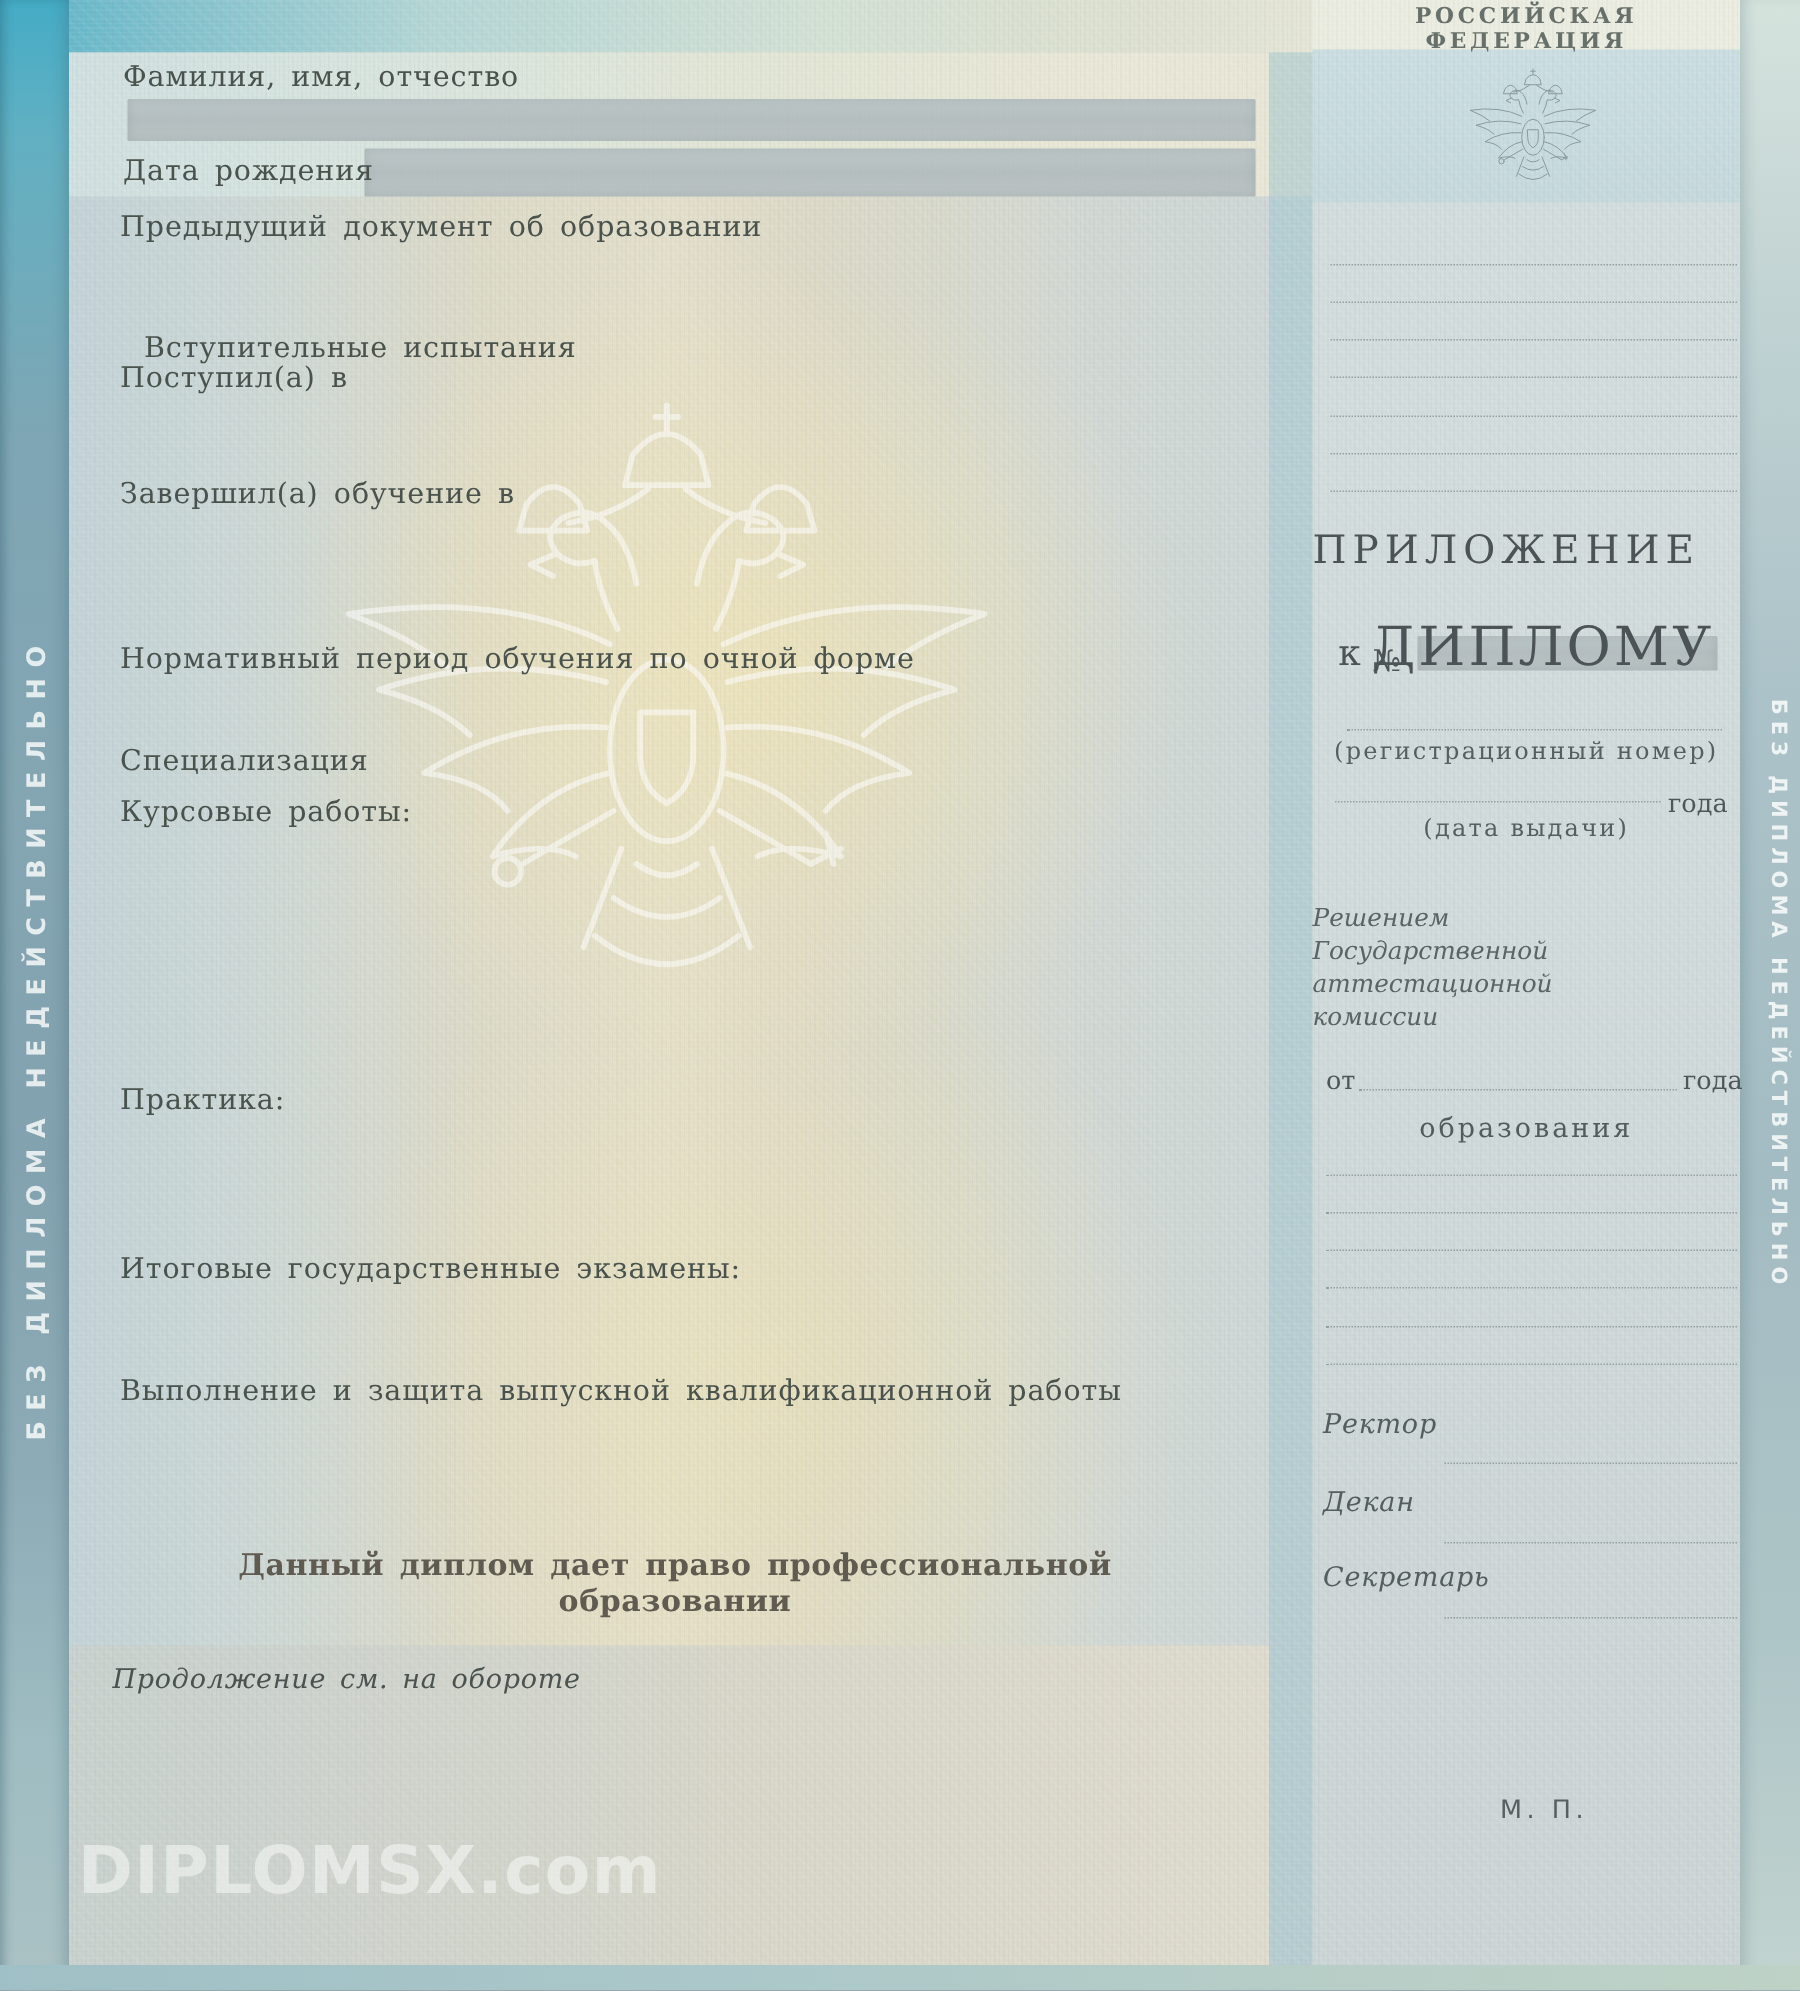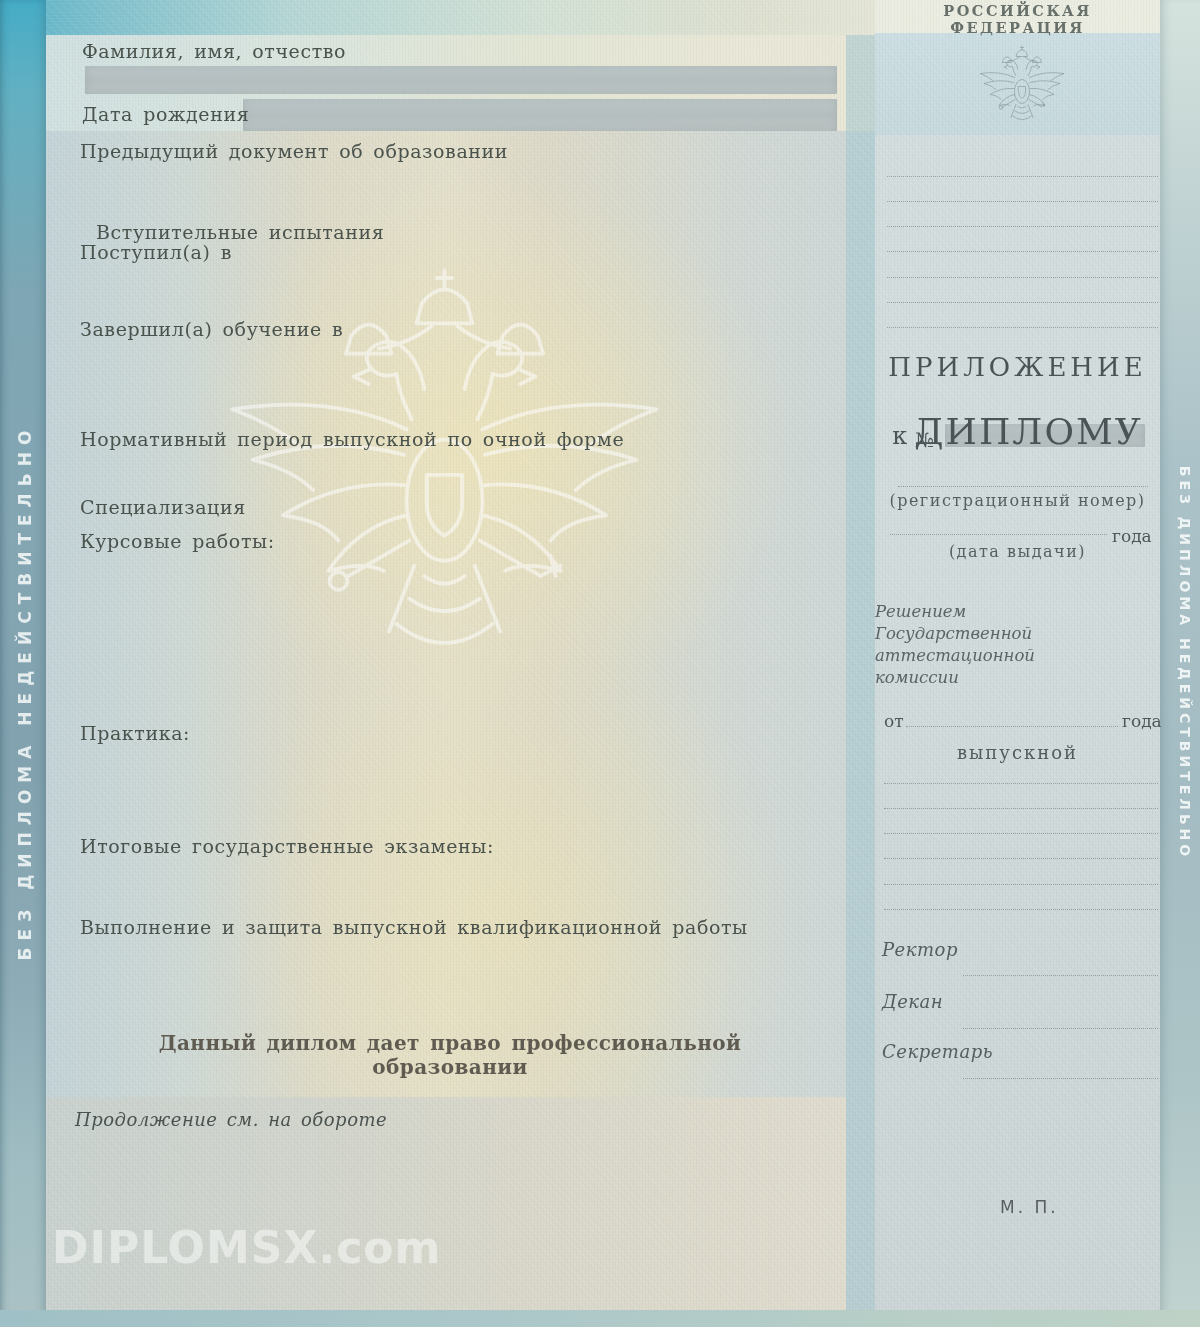--- a/index.html
+++ b/index.html
@@ -65,21 +65,21 @@
   
   .bar{position:absolute;z-index:7;border-radius:1px;opacity:.92;
     background:linear-gradient(180deg,#bcc6c8,#b1bbbd 50%,#b9c2c3);
     box-shadow:inset 0 0 8px rgba(135,148,152,.45);}
 
   
   .sup{position:absolute;z-index:8;color:#4d575a;white-space:nowrap;}
   .country{left:875px;width:285px;text-align:center;font-size:14.5px;font-weight:bold;
     letter-spacing:2.5px;color:#67706a;line-height:17px;}
   .dline{position:absolute;z-index:7;border-top:1.5px dotted rgba(108,125,130,.62);height:0;}
-  .sup-title{left:875px;width:285px;text-align:center;font-size:26px;letter-spacing:4px;color:#4b5357;}
+  .sup-title{left:875px;width:285px;font-size:26px;letter-spacing:4px;color:#4b5357;}
   .sup-title2{left:875px;width:285px;text-align:center;color:#4b5357;margin-top:33px;}
   .sup-title2 .pfx{font-size:24px;letter-spacing:2px;}
   .sup-title2 .big{font-size:36px;letter-spacing:2px;}
   .caption{left:875px;width:285px;text-align:center;font-size:16px;letter-spacing:1.5px;color:#555f62;}
   .decision{left:875px;width:285px;text-align:left;font-style:italic;font-size:16.5px;
     color:#5a6466;line-height:21.5px;}
   .awarded{left:875px;width:285px;text-align:center;font-size:18px;letter-spacing:2px;color:#525c5f;}
   .sig{font-style:italic;font-size:18px;color:#545e60;letter-spacing:.5px;}
   .mp{font-family:"DejaVu Sans","Liberation Sans",sans-serif;font-size:17px;
       letter-spacing:3px;color:#575f63;}
@@ -152,21 +152,21 @@
   </svg>
 
   <div class="lab" style="left:82px;top:40px">Фамилия, имя, отчество</div>
   <div class="bar" style="left:85px;top:66px;width:752px;height:28px"></div>
   <div class="lab" style="left:82px;top:103px">Дата рождения</div>
   <div class="bar" style="left:243px;top:99px;width:594px;height:32px"></div>
   <div class="lab" style="left:80px;top:140px">Предыдущий документ об образовании</div>
   <div class="lab" style="left:96px;top:221px">Вступительные испытания</div>
   <div class="lab" style="left:80px;top:241px">Поступил(а) в</div>
   <div class="lab" style="left:80px;top:318px">Завершил(а) обучение в</div>
-  <div class="lab" style="left:80px;top:428px">Нормативный период выпускной по очной форме</div>
+  <div class="lab" style="left:80px;top:428px">Нормативный период обучения по очной форме</div>
   <div class="lab" style="left:80px;top:496px">Специализация</div>
   <div class="lab" style="left:80px;top:530px">Курсовые работы:</div>
   <div class="lab" style="left:80px;top:722px">Практика:</div>
   <div class="lab" style="left:80px;top:835px">Итоговые государственные экзамены:</div>
   <div class="lab" style="left:80px;top:916px">Выполнение и защита выпускной квалификационной работы</div>
 
   <div class="statement" style="top:1031px">Данный диплом дает право профессиональной образовании</div>
   <div class="continuation">Продолжение см. на обороте</div>
 
   <div class="dline" style="left:887px;top:176px;width:271px"></div>
@@ -194,21 +194,21 @@
   <div class="sup caption" style="top:542px">(дата выдачи)</div>
 
   <div class="sup decision" style="top:601px">Решением</div>
   <div class="sup decision" style="top:623px">Государственной</div>
   <div class="sup decision" style="top:645px">аттестационной</div>
   <div class="sup decision" style="top:667px">комиссии</div>
 
   <div class="sup" style="left:884px;top:711px;font-size:17px">от</div>
   <div class="dline" style="left:906px;top:726px;width:212px"></div>
   <div class="sup" style="left:1122px;top:711px;font-size:17px">года</div>
-  <div class="sup awarded" style="top:742px">выпускной</div>
+  <div class="sup awarded" style="top:742px">образования</div>
 
   <div class="dline" style="left:884px;top:783px;width:274px"></div>
   <div class="dline" style="left:884px;top:808px;width:274px"></div>
   <div class="dline" style="left:884px;top:833px;width:274px"></div>
   <div class="dline" style="left:884px;top:858px;width:274px"></div>
   <div class="dline" style="left:884px;top:884px;width:274px"></div>
   <div class="dline" style="left:884px;top:909px;width:274px"></div>
 
   <div class="sup sig" style="left:882px;top:939px">Ректор</div>
   <div class="dline" style="left:963px;top:975px;width:195px"></div>

